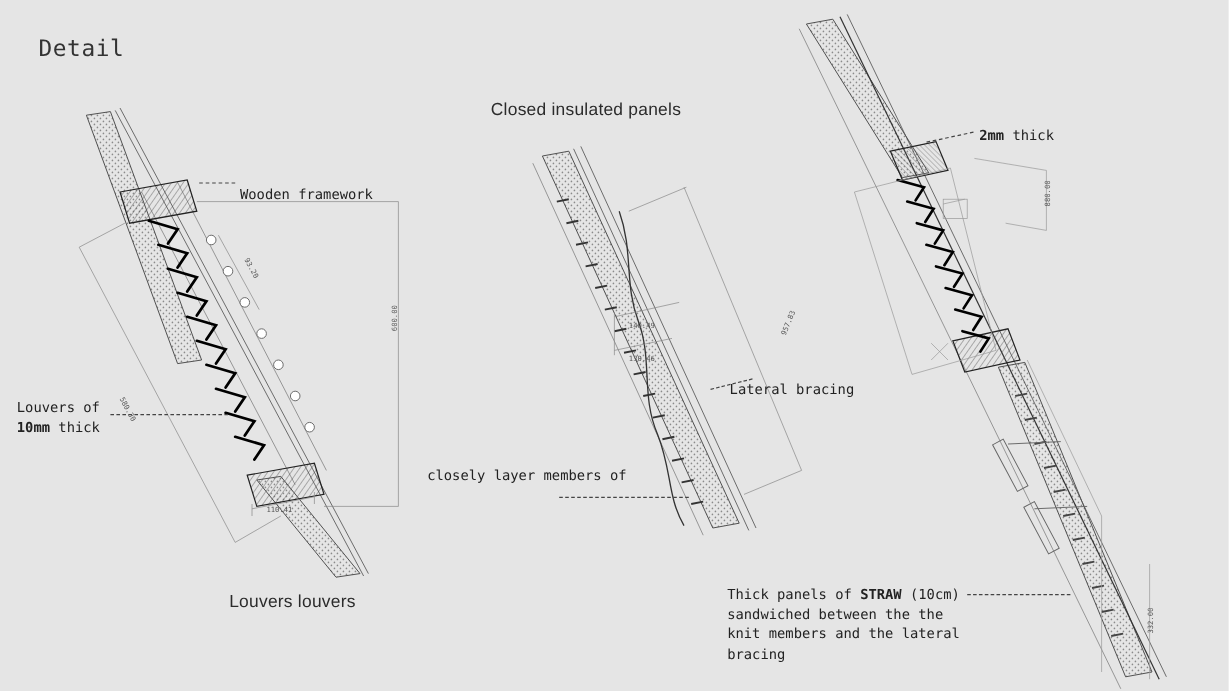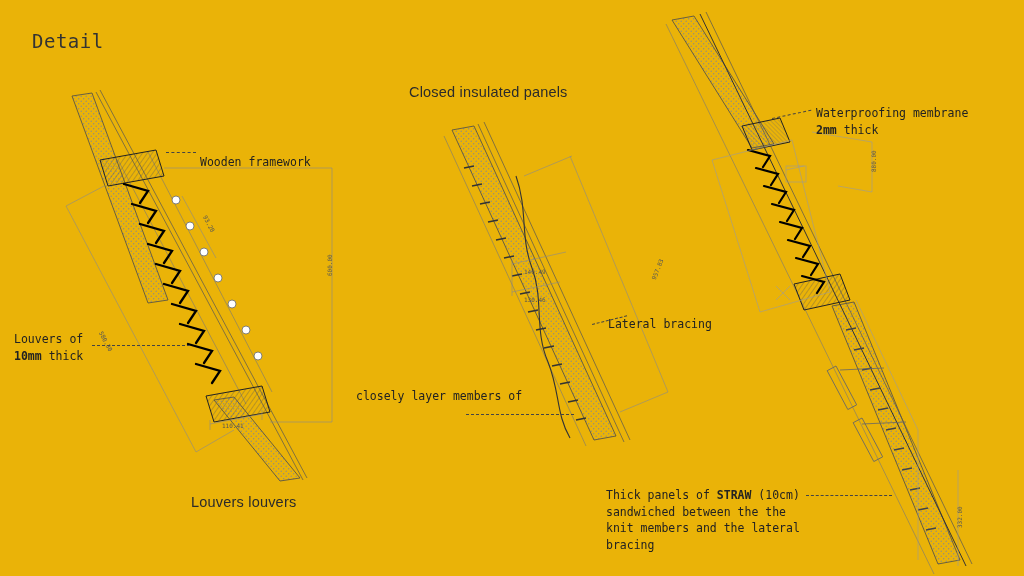--- a/index.html
+++ b/index.html
@@ -4,21 +4,21 @@
 <style>
   html, body {
     margin: 0;
     padding: 0;
     background: #ffffff;
   }
   #page {
     position: relative;
     width: 1024px;
     height: 576px;
-    background: #eab308;
+    background: #e5e5e5;
     overflow: hidden;
     font-family: "DejaVu Sans Mono", monospace;
     color: #1a1a1a;
   }
   .abs { position: absolute; }
 
   
   .title {
     font-family: "DejaVu Sans Mono", monospace;
     font-size: 19px;
@@ -250,21 +250,20 @@
 
   <div class="abs callout" style="left:608px; top:316px;">Lateral bracing</div>
   <div class="abs leader" style="left:592px; top:324px; width:36px; transform:rotate(-14deg);"></div>
 
   <div class="abs" style="left:356px; top:388px;">
     <div class="callout">closely layer members of</div>
   </div>
   <div class="abs leader" style="left:466px; top:414px; width:108px;"></div>
 
   <div class="abs" style="left:816px; top:105px;">
-    <div class="callout">Waterproofing membrane</div>
     <div class="callout"><b>2mm</b><span> thick</span></div>
   </div>
   <div class="abs leader" style="left:772px; top:118px; width:40px; transform:rotate(-12deg);"></div>
 
   <div class="abs" style="left:606px; top:487px; width:330px;">
     <div class="callout"><span>Thick panels of  </span><b>STRAW</b><span> (10cm)</span></div>
     <div class="callout">sandwiched between the the
 knit members and the lateral
 bracing</div>
   </div>

